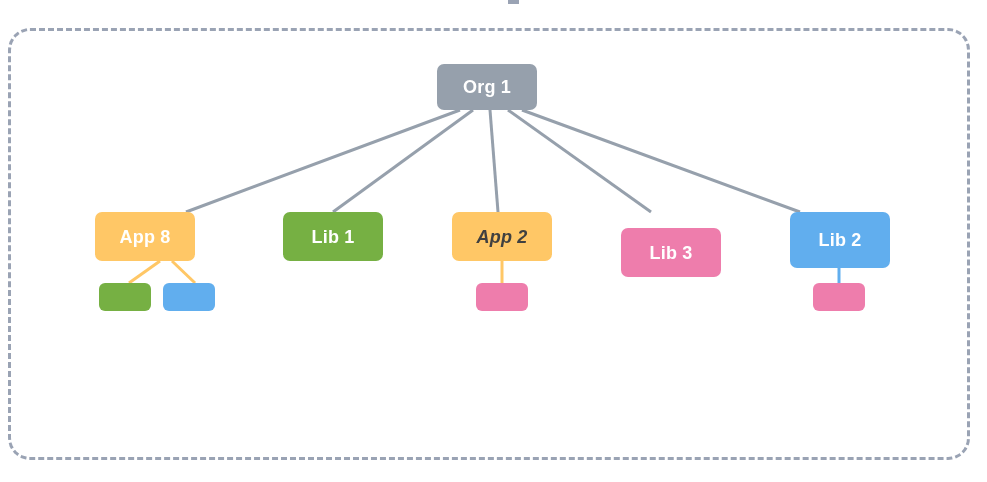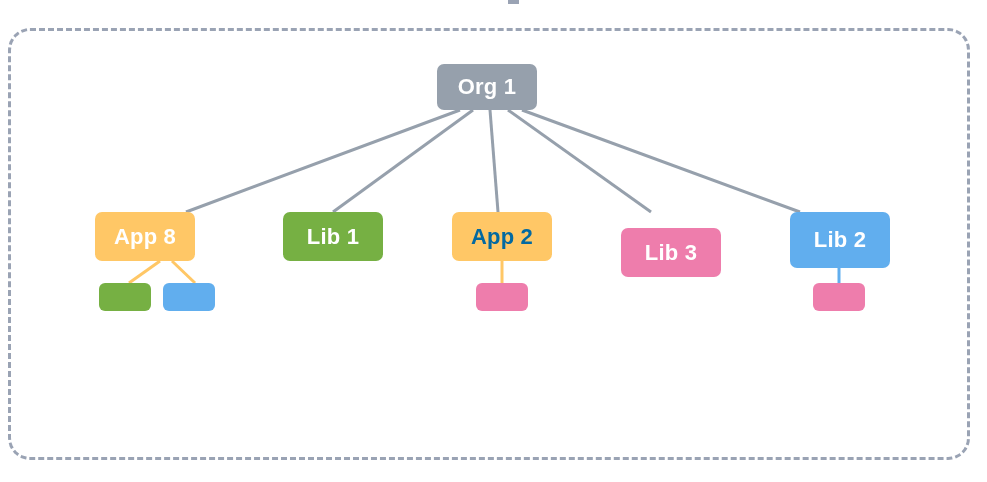--- a/index.html
+++ b/index.html
@@ -38,21 +38,21 @@
   .node {
     position: absolute;
     box-sizing: border-box;
     border-radius: 7px;
     display: flex;
     align-items: center;
     justify-content: center;
   }
   .node-label {
     color: #ffffff;
-    font-size: 22px;
+    font-size: 18px;
     font-weight: bold;
     line-height: 1;
     letter-spacing: 0.2px;
     white-space: nowrap;
   }
   .node.leaf {
     border-radius: 6px;
   }
   
   .top-fragment {
@@ -85,21 +85,21 @@
       <div class="node" style="left: 437px; top: 64px; width: 100px; height: 46px; background: rgb(150, 160, 172);">
         <span class="node-label" style="color: rgb(255, 255, 255);">Org 1</span>
       </div>
       <div class="node" style="left: 95px; top: 212px; width: 100px; height: 49px; background: rgb(255, 199, 102);">
         <span class="node-label" style="color: rgb(255, 255, 255);">App 8</span>
       </div>
       <div class="node" style="left: 283px; top: 212px; width: 100px; height: 49px; background: rgb(118, 176, 67);">
         <span class="node-label" style="color: rgb(255, 255, 255);">Lib 1</span>
       </div>
       <div class="node" style="left: 452px; top: 212px; width: 100px; height: 49px; background: rgb(255, 199, 102);">
-        <span class="node-label" style="color: #0369a1;">App 2</span>
+        <span class="node-label" style="color: #404040; font-style: italic;">App 2</span>
       </div>
       <div class="node" style="left: 621px; top: 212px; width: 100px; height: 49px; background: rgb(238, 125, 172); margin-top: 16px;">
         <span class="node-label" style="color: rgb(255, 255, 255);">Lib 3</span>
       </div>
       <div class="node" style="left: 790px; top: 212px; width: 100px; height: 56px; background: rgb(97, 174, 238);">
         <span class="node-label" style="color: rgb(255, 255, 255);">Lib 2</span>
       </div>
       <div class="node leaf" style="left: 99px; top: 283px; width: 52px; height: 28px; background: rgb(118, 176, 67);"></div>
       <div class="node leaf" style="left: 163px; top: 283px; width: 52px; height: 28px; background: rgb(97, 174, 238);"></div>
       <div class="node leaf" style="left: 476px; top: 283px; width: 52px; height: 28px; background: rgb(238, 125, 172);"></div>

